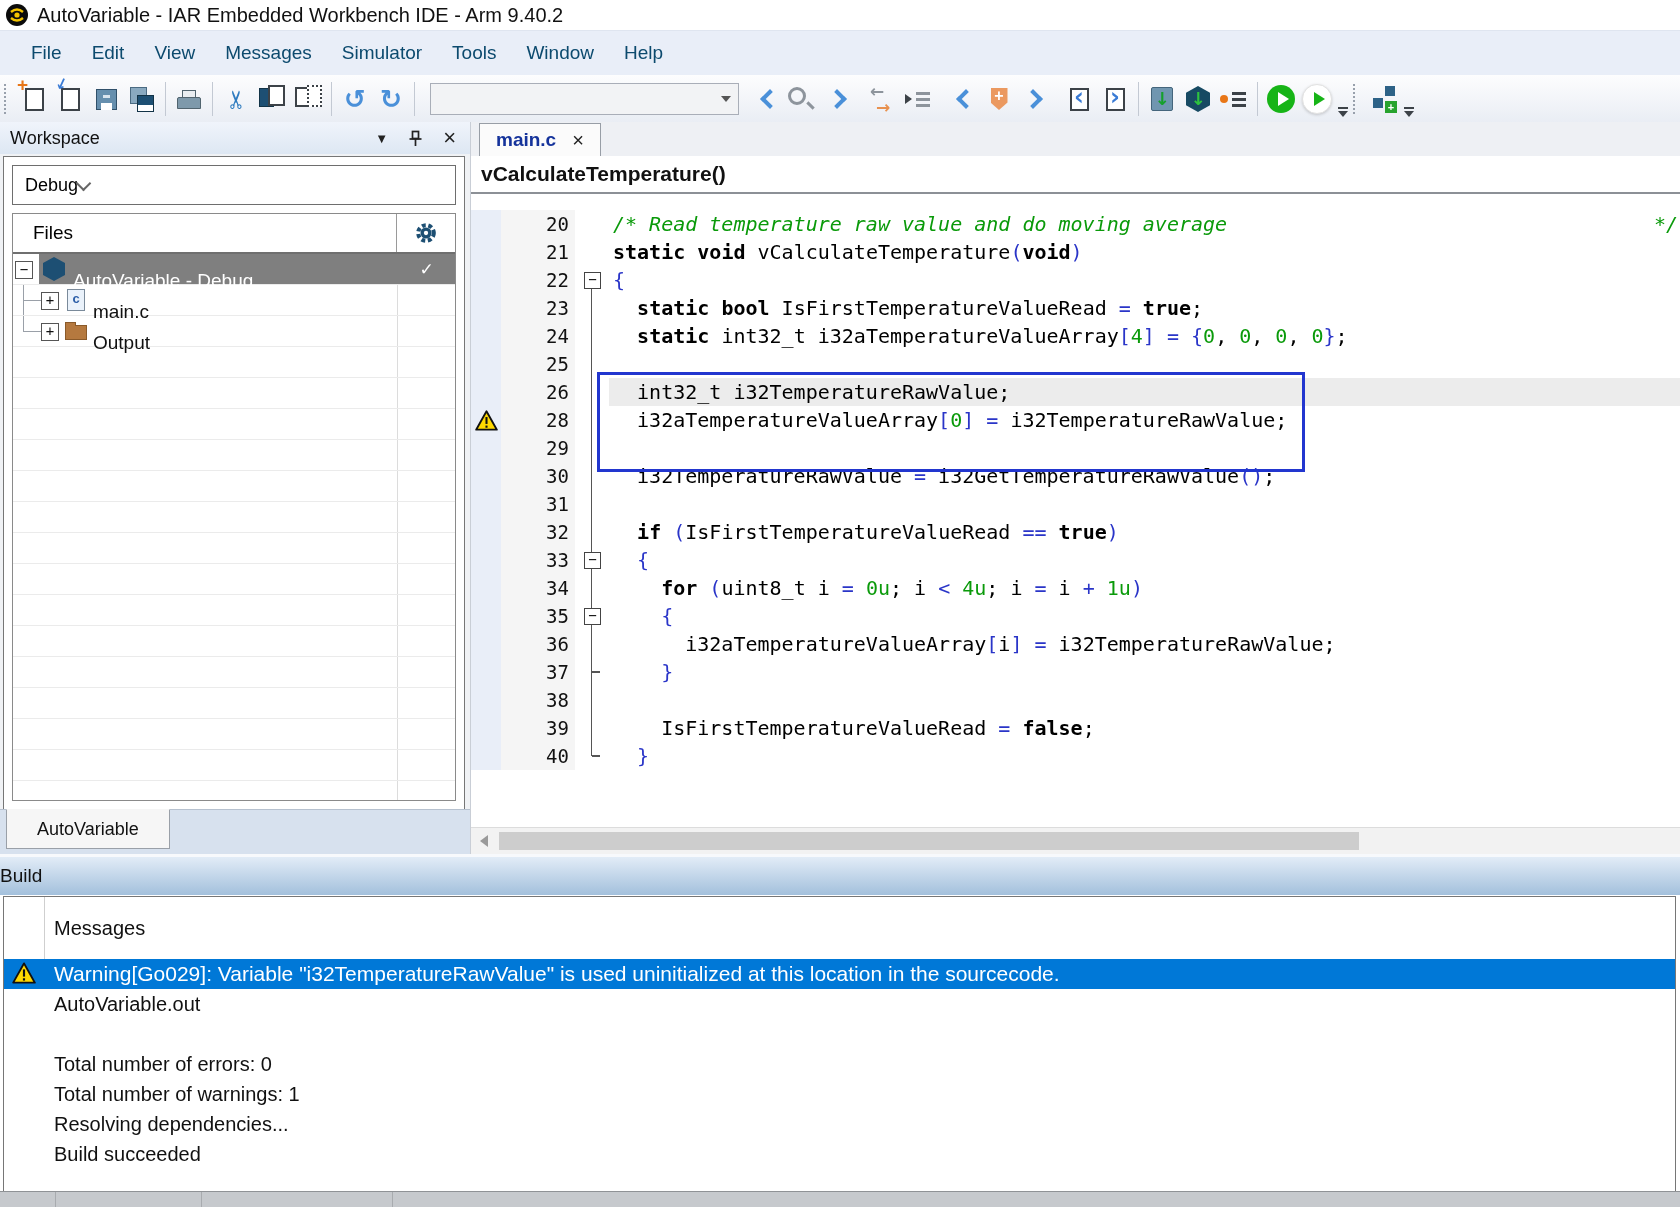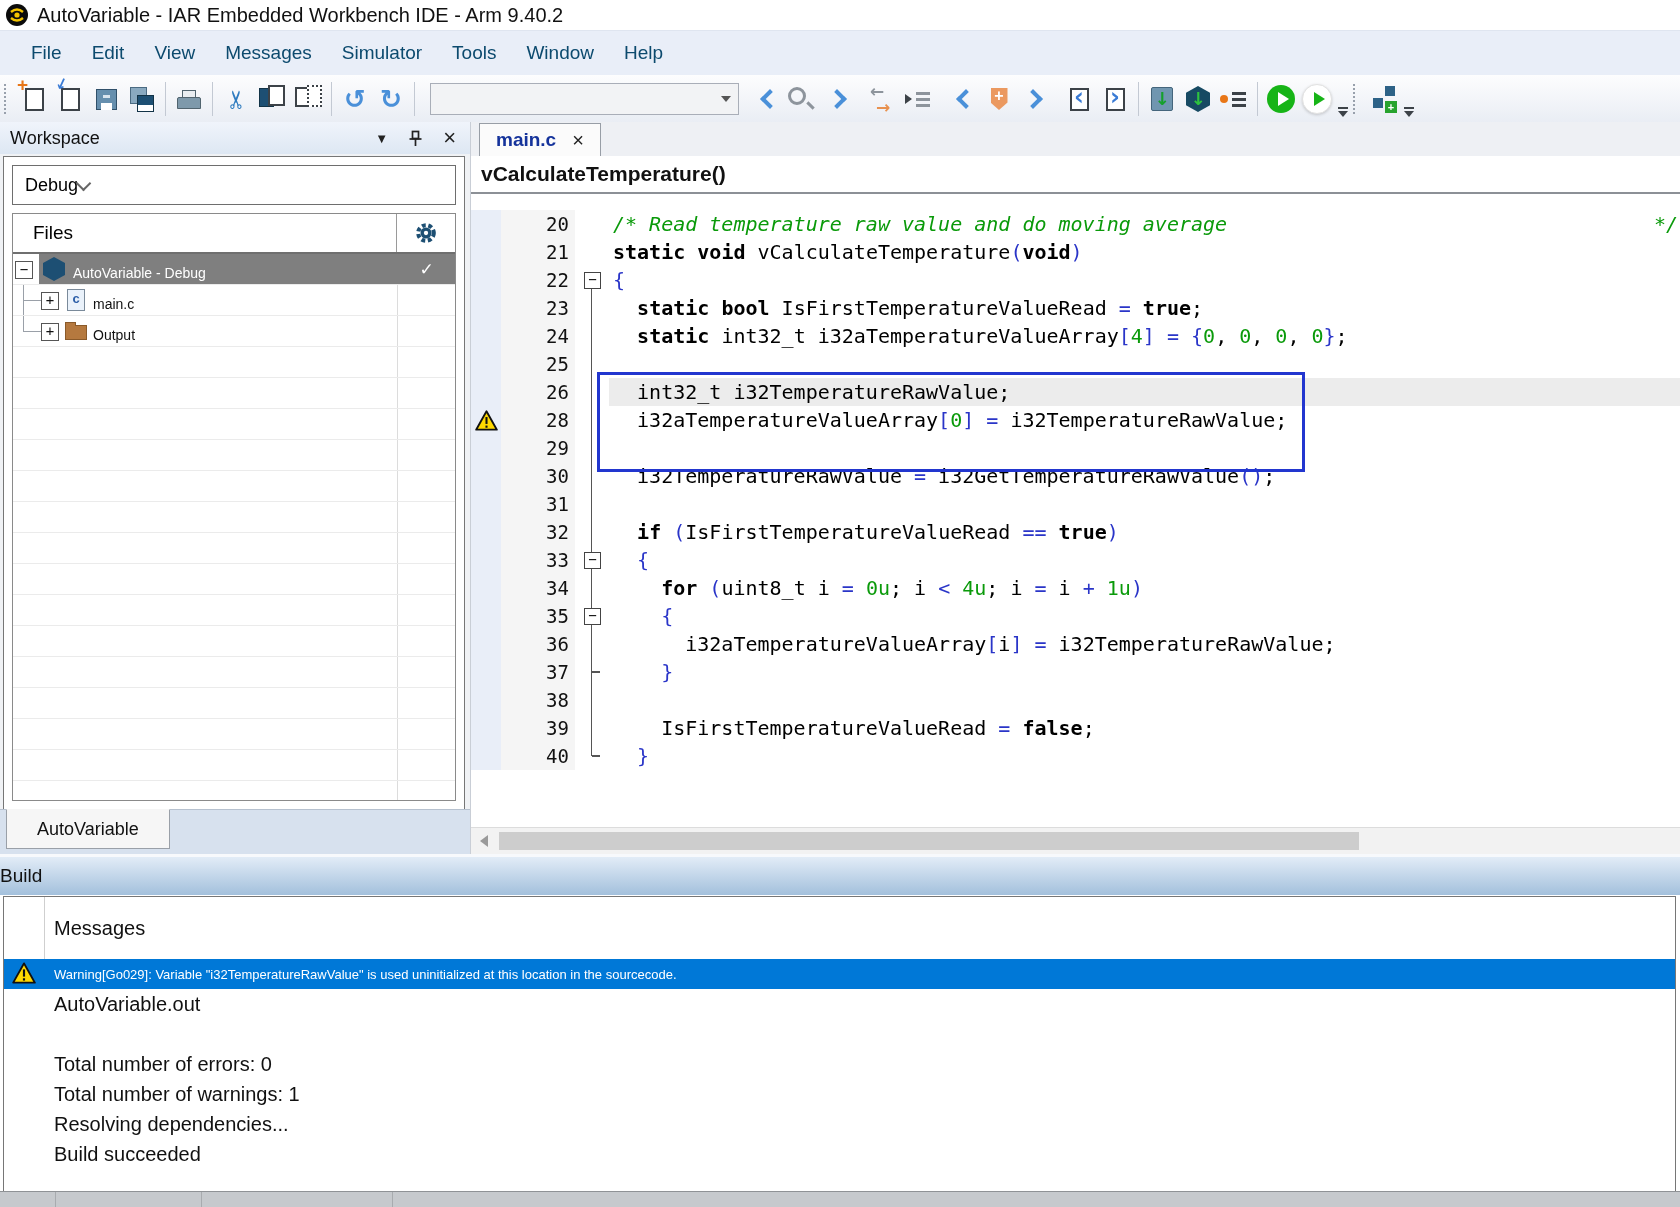--- a/index.html
+++ b/index.html
@@ -81,21 +81,21 @@
   .ws-body{position:absolute;top:34px;left:3px;right:5px;bottom:44px;border:1px solid #767676;background:#fff;}
   .ws-config{position:absolute;top:8px;left:8px;right:8px;height:38px;border:1px solid #6e6e6e;background:#fff;display:flex;align-items:center;justify-content:flex-start;padding:0 12px;font-size:18px;}
   .ws-config .chev{width:9px;height:9px;border-left:2px solid #666;border-bottom:2px solid #666;transform:rotate(-45deg);margin-top:-4px;}
   .files-panel{position:absolute;top:56px;left:8px;right:8px;bottom:8px;border:1px solid #8a8a8a;display:flex;flex-direction:column;background:#fff;}
   .files-header{height:38px;border-bottom:2px solid #6f6f6f;display:flex;align-items:center;font-size:19px;padding-left:20px;position:relative;}
   .files-gear{position:absolute;right:0;top:0;bottom:0;width:58px;border-left:1px solid #9a9a9a;display:flex;align-items:center;justify-content:center;}
   .tree{flex:1;position:relative;overflow:hidden;}
   .tree-colline{position:absolute;right:57px;top:0;bottom:0;width:1px;background:#dcdcdc;}
   .trow{height:30px;border-bottom:1px solid #ebebeb;position:relative;}
   .trow .sel{position:absolute;left:26px;right:57px;top:0;bottom:0;background:#7f7f7f;}
-  .trow .lbl{position:absolute;top:4px;height:30px;line-height:30px;font-size:14px;color:#111;z-index:2;}
+  .trow .lbl{position:absolute;top:12px;height:30px;line-height:30px;font-size:19px;color:#111;z-index:2;}
   .trow .lbl.white{color:#fff;}
   .expander{position:absolute;top:7px;width:16px;height:16px;border:1px solid #555;background:#fff;font:14px/14px "DejaVu Sans Mono",monospace;text-align:center;color:#111;z-index:2;}
   .cv{position:absolute;left:10px;top:0;bottom:0;width:1px;background:#9aa0a8;}
   .cv.half{bottom:15px;}
   .ch{position:absolute;left:10px;top:15px;width:19px;height:1px;background:#9aa0a8;}
   .chk{position:absolute;right:0;top:0;bottom:0;width:57px;background:#7f7f7f;color:#fff;display:flex;align-items:center;justify-content:center;font-size:17px;z-index:2;}
   .ic-project{position:absolute;left:30px;top:3px;width:22px;height:24px;background:#1d4f73;clip-path:polygon(50% 0,100% 25%,100% 75%,50% 100%,0 75%,0 25%);z-index:2;}
   .ic-cfile{position:absolute;left:54px;top:4px;width:16px;height:20px;background:#eaf2fb;border:1px solid #7a8a9a;color:#2d5fa8;font:bold 13px/18px "Liberation Sans",sans-serif;text-align:center;z-index:2;}
   .ic-folder{position:absolute;left:52px;top:9px;width:20px;height:13px;background:#b5793f;border:1px solid #8a5a2a;z-index:2;}
   .ic-folder::before{content:"";position:absolute;top:-4px;left:-1px;width:9px;height:3px;background:#b5793f;border:1px solid #8a5a2a;border-bottom:none;}
@@ -133,21 +133,21 @@
   .hs-btn{width:26px;height:26px;display:flex;align-items:center;justify-content:center;}
   .hs-btn::before{content:"";border-top:6px solid transparent;border-bottom:6px solid transparent;border-right:8px solid #9a9a9a;}
   .hs-thumb{margin-left:2px;width:860px;height:18px;background:#cdcdcd;}
 
   
   .build{position:absolute;top:854px;left:0;right:0;bottom:15px;}
   .build-header{height:38px;background:linear-gradient(#e2ecf7,#a3c0dc);border-top:3px solid #f7f9fc;display:flex;align-items:center;padding-left:0;font-size:19px;color:#111;}
   .build-body{position:absolute;top:42px;left:3px;right:4px;bottom:0;border:1px solid #767676;background:#fff;font-size:20px;color:#111;}
   .msg-colline{position:absolute;left:40px;top:0;height:62px;width:1px;background:#cfcfcf;}
   .msg-header{height:62px;display:flex;align-items:center;padding-left:50px;}
-  .warn-row{height:30px;background:#0078d7;color:#fff;display:flex;align-items:center;padding-left:50px;position:relative;font-size:13px;}
+  .warn-row{height:30px;background:#0078d7;color:#fff;display:flex;align-items:center;padding-left:50px;position:relative;font-size:21px;}
   .warn-row .wicon{position:absolute;left:8px;top:3px;}
   .bline{height:30px;display:flex;align-items:center;padding-left:50px;}
 
   
   .statusbar{position:absolute;bottom:0;left:0;right:0;height:15px;background:#c6c9cd;border-top:1px solid #8f9296;display:flex;}
   .statusbar .seg{border-right:1px solid #a8abaf;height:100%;}
 </style>
 </head>
 <body>
 

